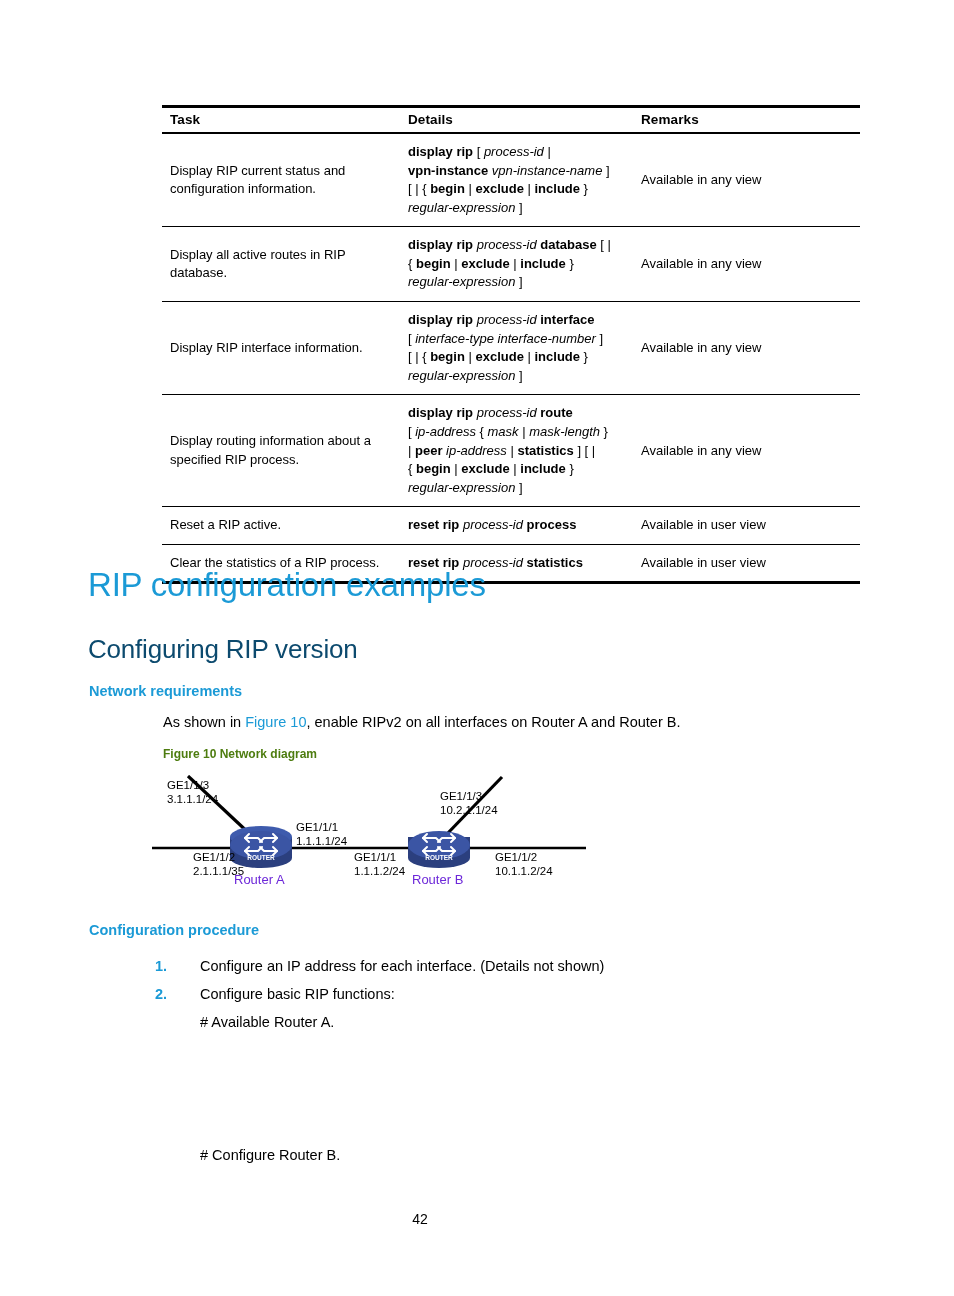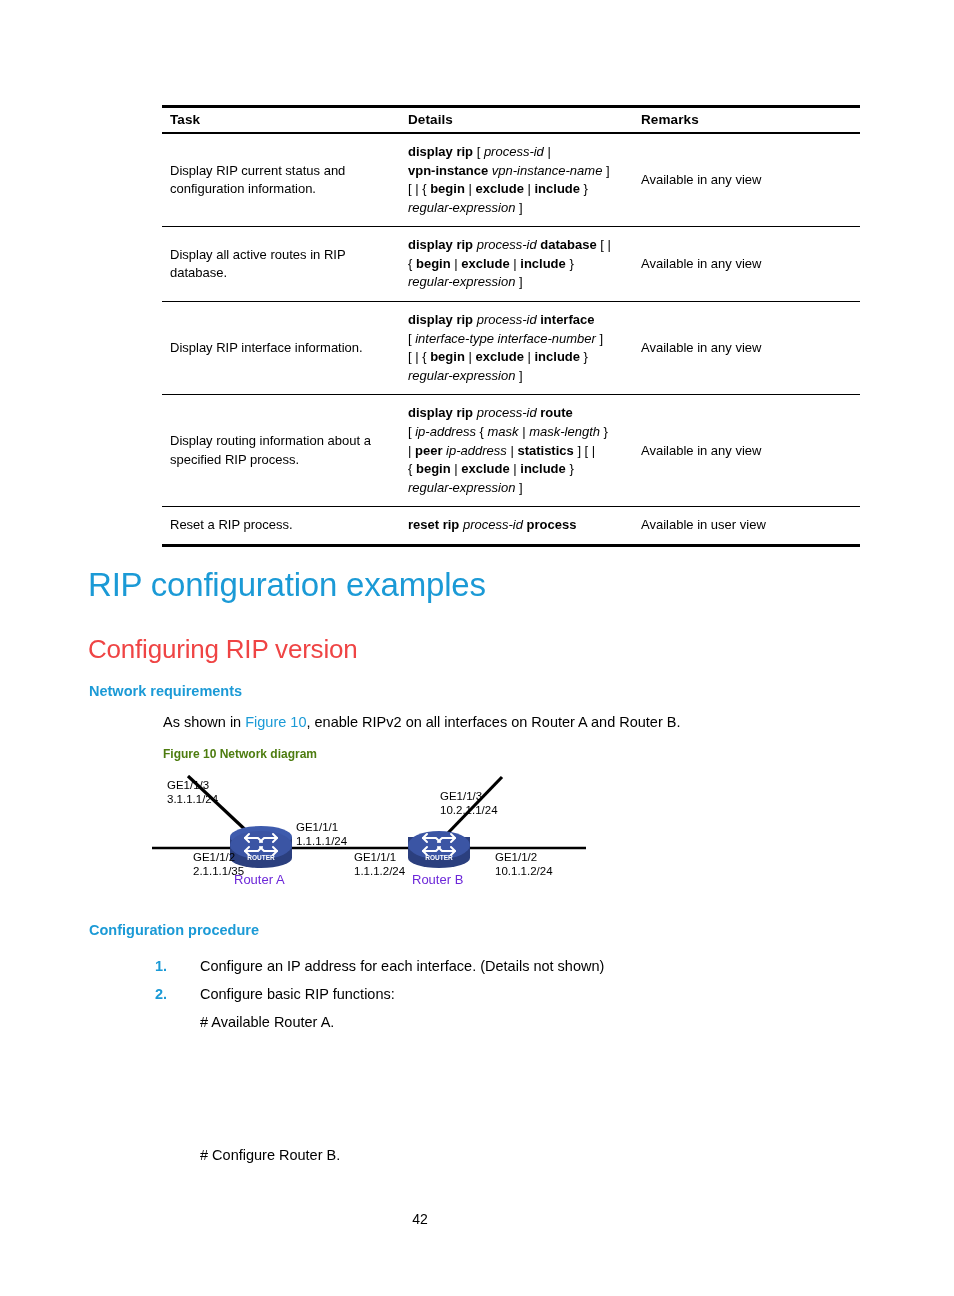--- a/index.html
+++ b/index.html
@@ -67,21 +67,21 @@
     color: #1b9ad6;
     font-weight: normal;
     letter-spacing: -0.2px;
     white-space: nowrap;
   }
   .h2 {
     position: absolute;
     left: 88px;
     top: 634px;
     font-size: 26px;
-    color: #ef4444;
+    color: #0c4a6e;
     font-weight: normal;
     letter-spacing: -0.2px;
     white-space: nowrap;
   }
   .h3 {
     position: absolute;
     left: 89px;
     top: 683px;
     font-size: 14.5px;
     color: #1b9ad6;
@@ -235,23 +235,30 @@
         <td class="cmd-cell">
           <div class="cmd-line"><span class="kw">display rip</span><span class="pn"> </span><span class="var">process-id</span><span class="pn"> </span><span class="kw">route</span></div>
           <div class="cmd-line"><span class="pn">[ </span><span class="var">ip-address</span><span class="pn"> { </span><span class="var">mask</span><span class="pn"> | </span><span class="var">mask-length</span><span class="pn"> }</span></div>
           <div class="cmd-line"><span class="pn">| </span><span class="kw">peer</span><span class="pn"> </span><span class="var">ip-address</span><span class="pn"> | </span><span class="kw">statistics</span><span class="pn"> ] [ |</span></div>
           <div class="cmd-line"><span class="pn">{ </span><span class="kw">begin</span><span class="pn"> | </span><span class="kw">exclude</span><span class="pn"> | </span><span class="kw">include</span><span class="pn"> }</span></div>
           <div class="cmd-line"><span class="var">regular-expression</span><span class="pn"> ]</span></div>
         </td>
         <td class="rem-cell">Available in any view</td>
       </tr>
       <tr>
-        <td class="task-cell">Reset a RIP process.</td>
+        <td class="task-cell">Reset a RIP active.</td>
         <td class="cmd-cell">
           <div class="cmd-line"><span class="kw">reset rip</span><span class="pn"> </span><span class="var">process-id</span><span class="pn"> </span><span class="kw">process</span></div>
+        </td>
+        <td class="rem-cell">Available in user view</td>
+      </tr>
+      <tr>
+        <td class="task-cell">Clear the statistics of a RIP process.</td>
+        <td class="cmd-cell">
+          <div class="cmd-line"><span class="kw">reset rip</span><span class="pn"> </span><span class="var">process-id</span><span class="pn"> </span><span class="kw">statistics</span></div>
         </td>
         <td class="rem-cell">Available in user view</td>
       </tr>
     </tbody>
 </table>
 
 <div class="h1">RIP configuration examples</div>
 <div class="h2">Configuring RIP version</div>
 <div class="h3">Network requirements</div>
 

